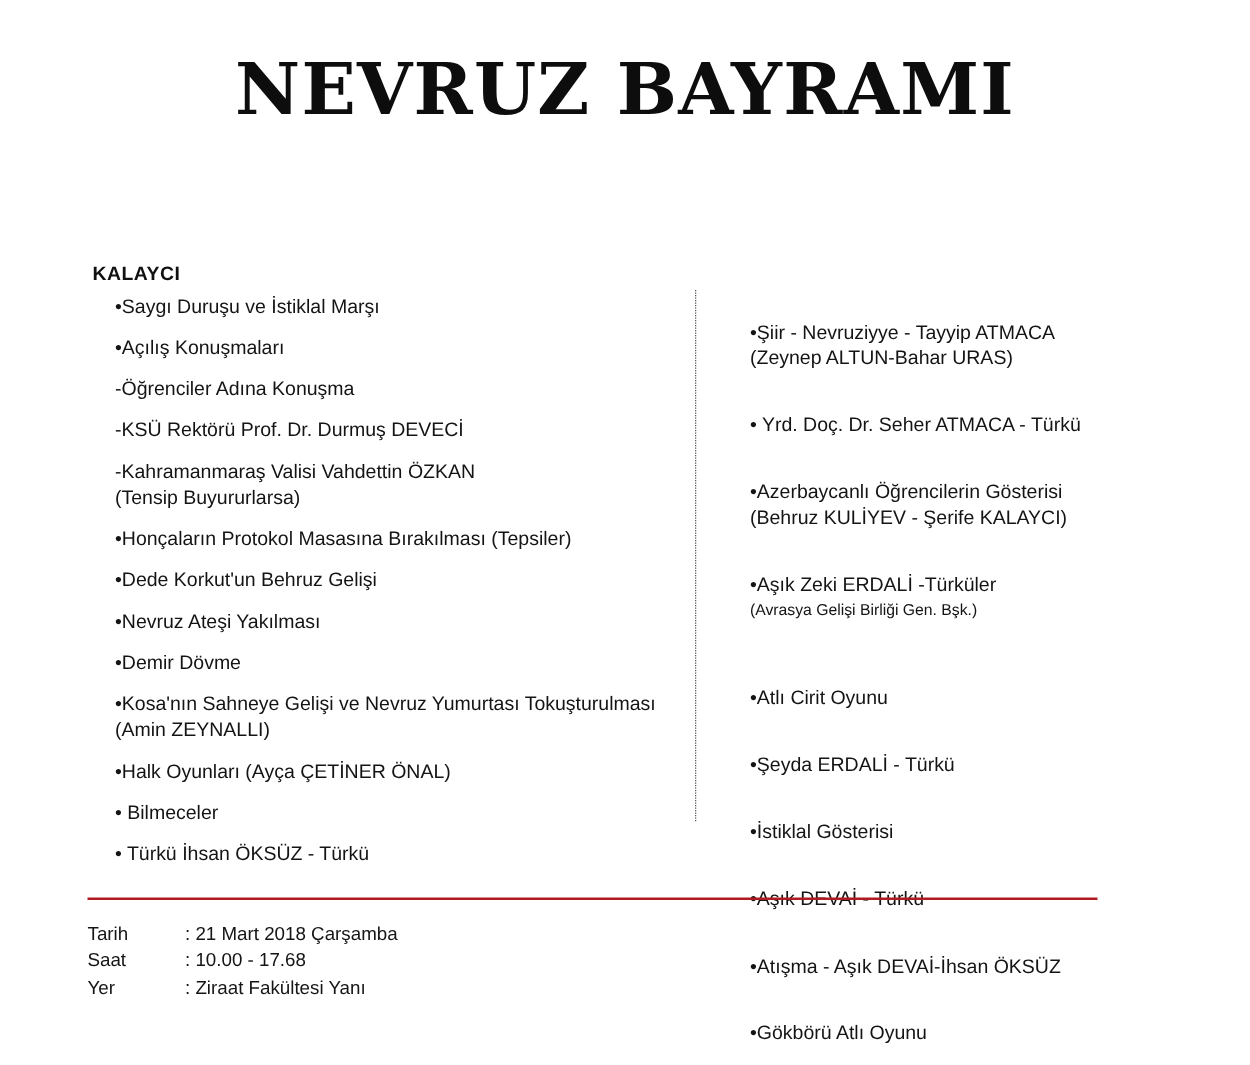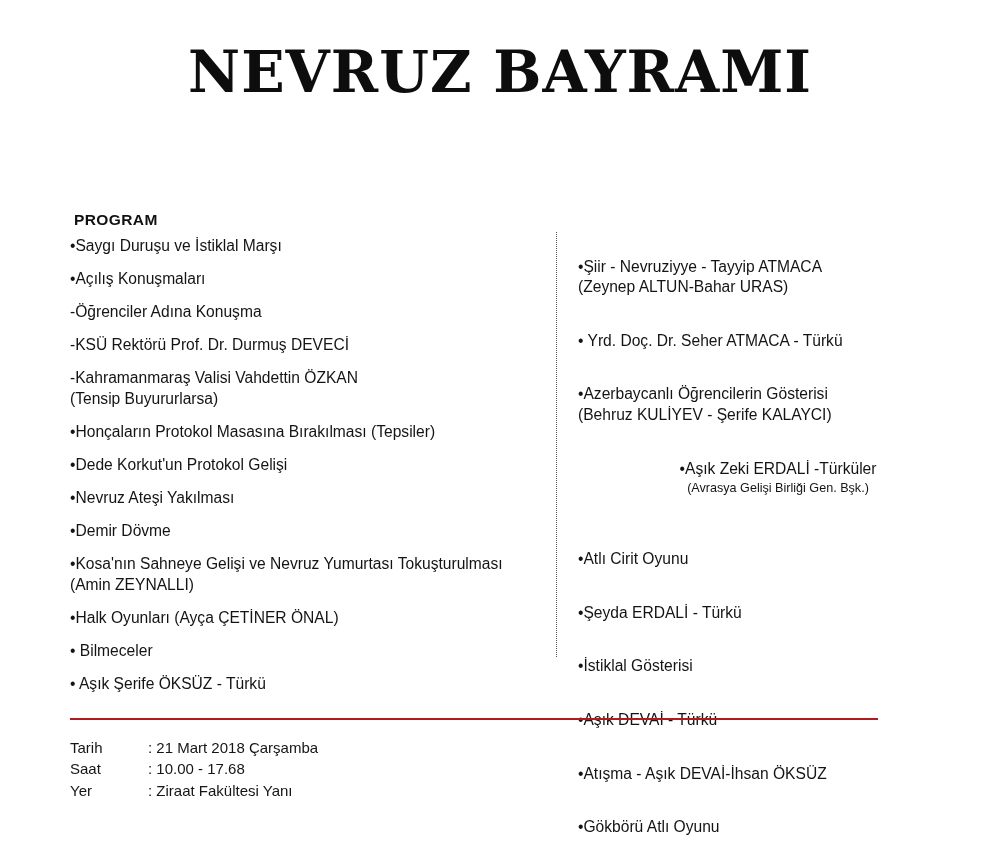--- a/index.html
+++ b/index.html
@@ -61,24 +61,24 @@
     top: 232px;
     height: 425px;
     border-left: 1px dotted #555555;
   }
   .entry {
     font-size: 15.6px;
     line-height: 1.32;
     margin-bottom: 12.5px;
     color: #141414;
     white-space: pre-line;
+    margin-left: 22px;
   }
   .entry.tight {
     margin-bottom: 11px;
-    text-align: center;
   }
   .sub {
     display: block;
     font-size: 12.6px;
     margin-top: 1px;
   }
   .rule {
     position: absolute;
     left: 70px;
     top: 718px;
@@ -105,40 +105,40 @@
     white-space: pre;
   }
 </style>
 </head>
 <body>
 
 <div class="poster">
 
   <div class="title">NEVRUZ BAYRAMI</div>
 
-  <div class="program-label">PROGRAM</div>
+  <div class="program-label">KALAYCI</div>
 
   <div class="divider"></div>
 
   <div class="col col-left">
     <div class="entry">•Saygı Duruşu ve İstiklal Marşı</div>
     <div class="entry">•Açılış Konuşmaları</div>
     <div class="entry">-Öğrenciler Adına Konuşma</div>
     <div class="entry">-KSÜ Rektörü Prof. Dr. Durmuş DEVECİ</div>
     <div class="entry">-Kahramanmaraş Valisi Vahdettin ÖZKAN
 (Tensip Buyururlarsa)</div>
     <div class="entry">•Honçaların Protokol Masasına Bırakılması (Tepsiler)</div>
-    <div class="entry">•Dede Korkut'un Protokol Gelişi</div>
+    <div class="entry">•Dede Korkut'un Behruz Gelişi</div>
     <div class="entry">•Nevruz Ateşi Yakılması</div>
     <div class="entry">•Demir Dövme</div>
     <div class="entry">•Kosa'nın Sahneye Gelişi ve Nevruz Yumurtası Tokuşturulması
  (Amin ZEYNALLI)</div>
     <div class="entry">•Halk Oyunları (Ayça ÇETİNER ÖNAL)</div>
     <div class="entry">• Bilmeceler</div>
-    <div class="entry">• Aşık Şerife ÖKSÜZ - Türkü</div>
+    <div class="entry">• Türkü İhsan ÖKSÜZ - Türkü</div>
   </div>
 
   <div class="col col-right">
     <div class="entry">
       <span>•Şiir - Nevruziyye - Tayyip ATMACA
 (Zeynep ALTUN-Bahar URAS)</span>
     </div>
     <div class="entry">
       <span>• Yrd. Doç. Dr. Seher ATMACA - Türkü</span>
     </div>

